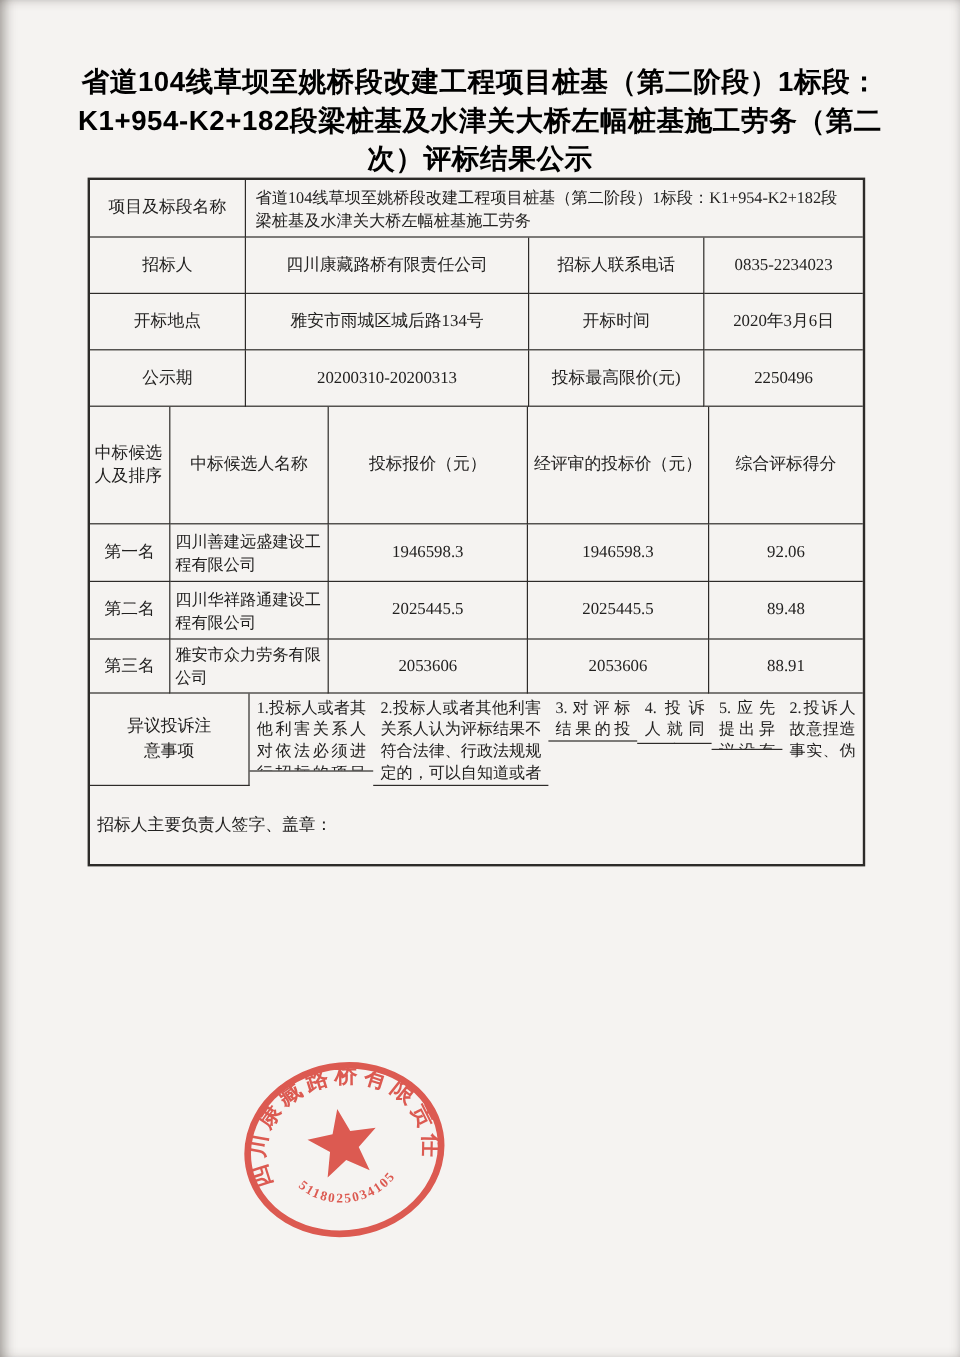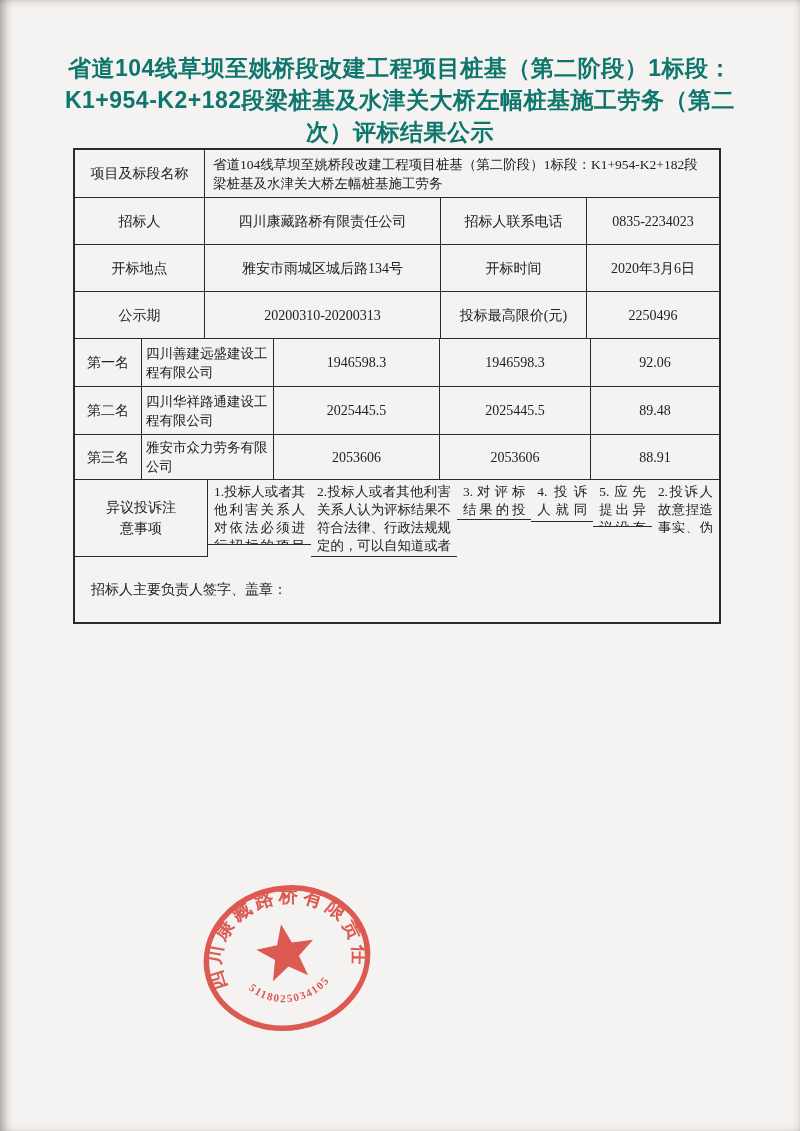--- a/index.html
+++ b/index.html
@@ -11,21 +11,21 @@
   .page::after{
     content:"";position:absolute;inset:0;pointer-events:none;
     box-shadow:inset 12px 0 10px -8px rgba(70,64,58,.45),
                inset 0 7px 9px -7px rgba(70,64,58,.30),
                inset -7px 0 9px -7px rgba(70,64,58,.22),
                inset 0 -7px 9px -7px rgba(70,64,58,.16);
   }
   .title{
     padding-top:52px;margin:0 auto;width:676px;
     font-family:"Liberation Sans",sans-serif;font-weight:700;
-    font-size:23px;line-height:32px;text-align:center;color:#0f766e;
+    font-size:23px;line-height:32px;text-align:center;color:#000000;
     letter-spacing:.5px;
   }
   .doc-table{
     position:relative;margin-left:73px;width:648px;
     border:2px solid #2d2b29;box-sizing:border-box;background:transparent;
   }
   .tr{display:flex;box-sizing:border-box;}
   .td{
     box-sizing:border-box;border-right:1.5px solid #2d2b29;border-bottom:1.5px solid #2d2b29;
     display:flex;align-items:center;justify-content:center;text-align:left;
@@ -52,21 +52,21 @@
     font-size:14px;padding:4px 28px;line-height:21px;
   }
   .notice-col{width:511px;display:flex;flex-direction:row;}
   .notice-item{
     box-sizing:border-box;border-bottom:1.5px solid #2d2b29;
     font-size:13.4px;line-height:18px;padding:3px 6px 2px 6px;
     text-align:justify;overflow:hidden;
   }
   .nh1{height:65px;} .nh2{height:77px;} .nh3{height:40px;} .nh4{height:42px;} .nh5{height:47px;} .nh6{height:53px;}
   .sig-row{display:flex;align-items:center;box-sizing:border-box;}
-  .sig-row .lab{padding-left:16px;font-size:14px;}
+  .sig-row .lab{padding-left:6px;font-size:14px;}
   
   .seal{
     position:absolute;left:200px;top:871px;width:174px;height:174px;
     transform:rotate(-10deg);opacity:.88;pointer-events:none;
   }
 </style>
 </head>
 <body>
 
 <div class="page">
@@ -94,20 +94,27 @@
       <div class="td w-val2 h-r3 last">2020年3月6日</div>
     </div>
 
     <div class="tr h-r4">
       <div class="td w-lab1 h-r4">公示期</div>
       <div class="td w-val1 h-r4">20200310-20200313</div>
       <div class="td w-lab2 h-r4">投标最高限价(元)</div>
       <div class="td w-val2 h-r4 last">2250496</div>
     </div>
 
+    <div class="tr h-head">
+      <div class="td w-rank h-head">中标候选人及排序</div>
+      <div class="td w-name h-head">中标候选人名称</div>
+      <div class="td w-bid h-head">投标报价（元）</div>
+      <div class="td w-eval h-head">经评审的投标价（元）</div>
+      <div class="td w-score h-head last">综合评标得分</div>
+    </div>
 
     <div class="tr h-c1">
       <div class="td w-rank h-c1">第一名</div>
       <div class="td w-name h-c1 name-cell">四川善建远盛建设工程有限公司</div>
       <div class="td w-bid h-c1">1946598.3</div>
       <div class="td w-eval h-c1">1946598.3</div>
       <div class="td w-score h-c1 last">92.06</div>
     </div>
 
     <div class="tr h-c2">

